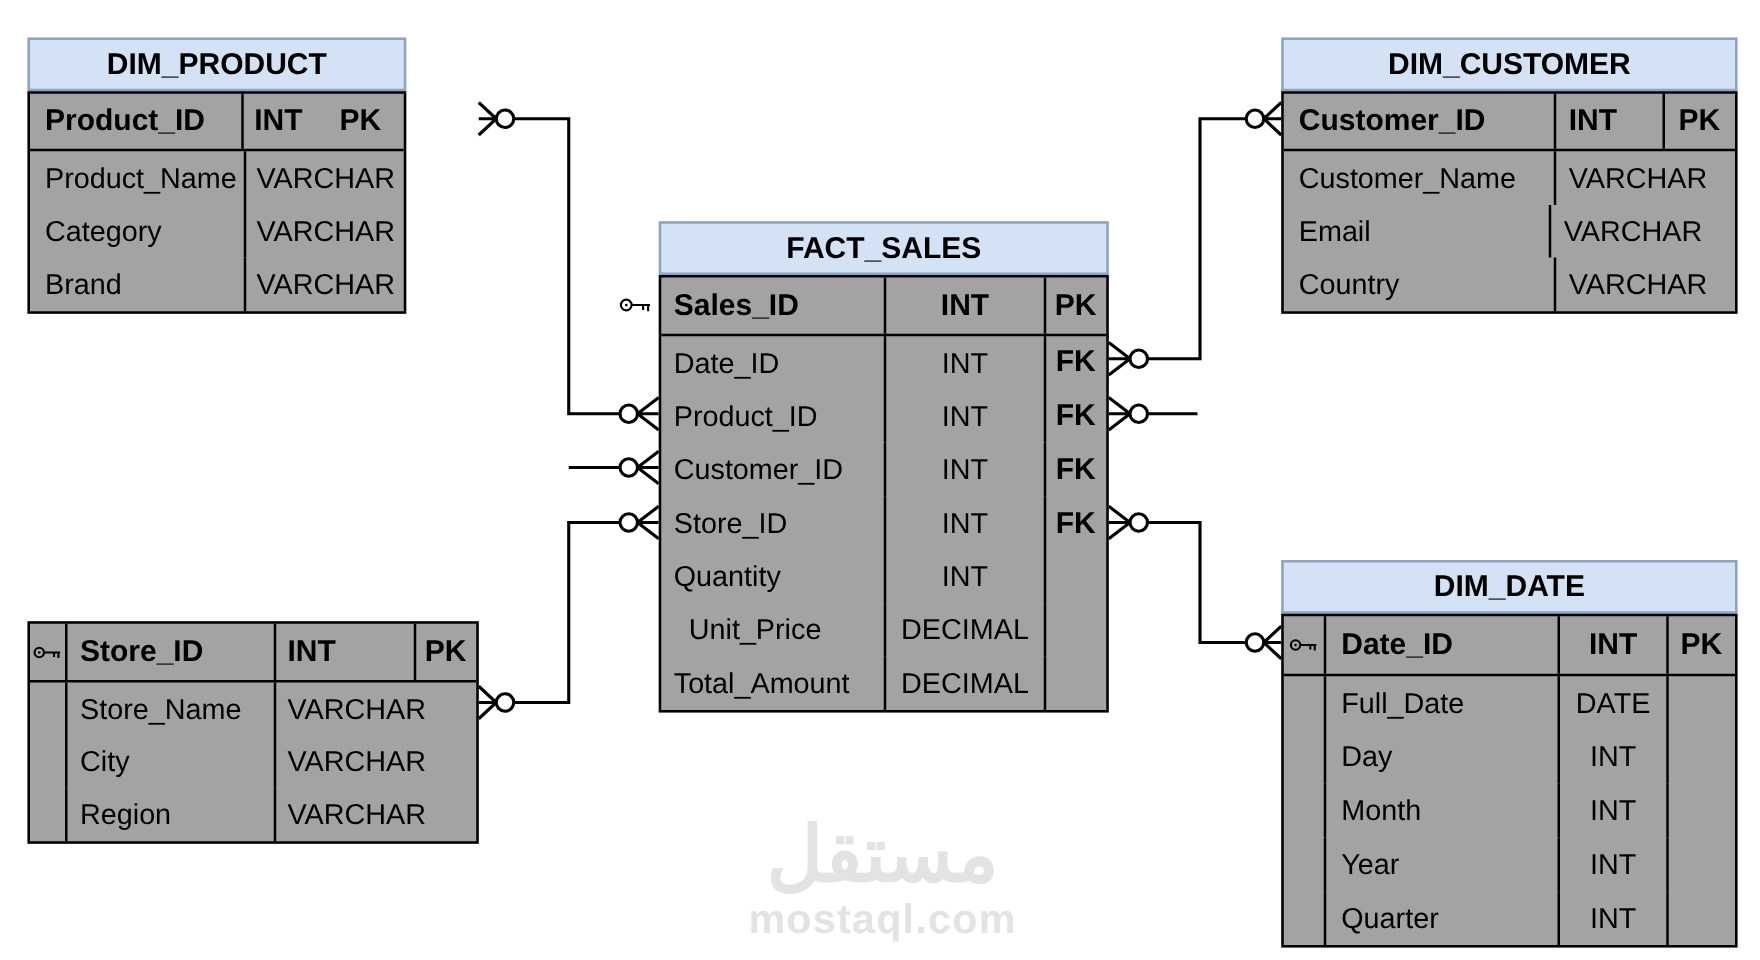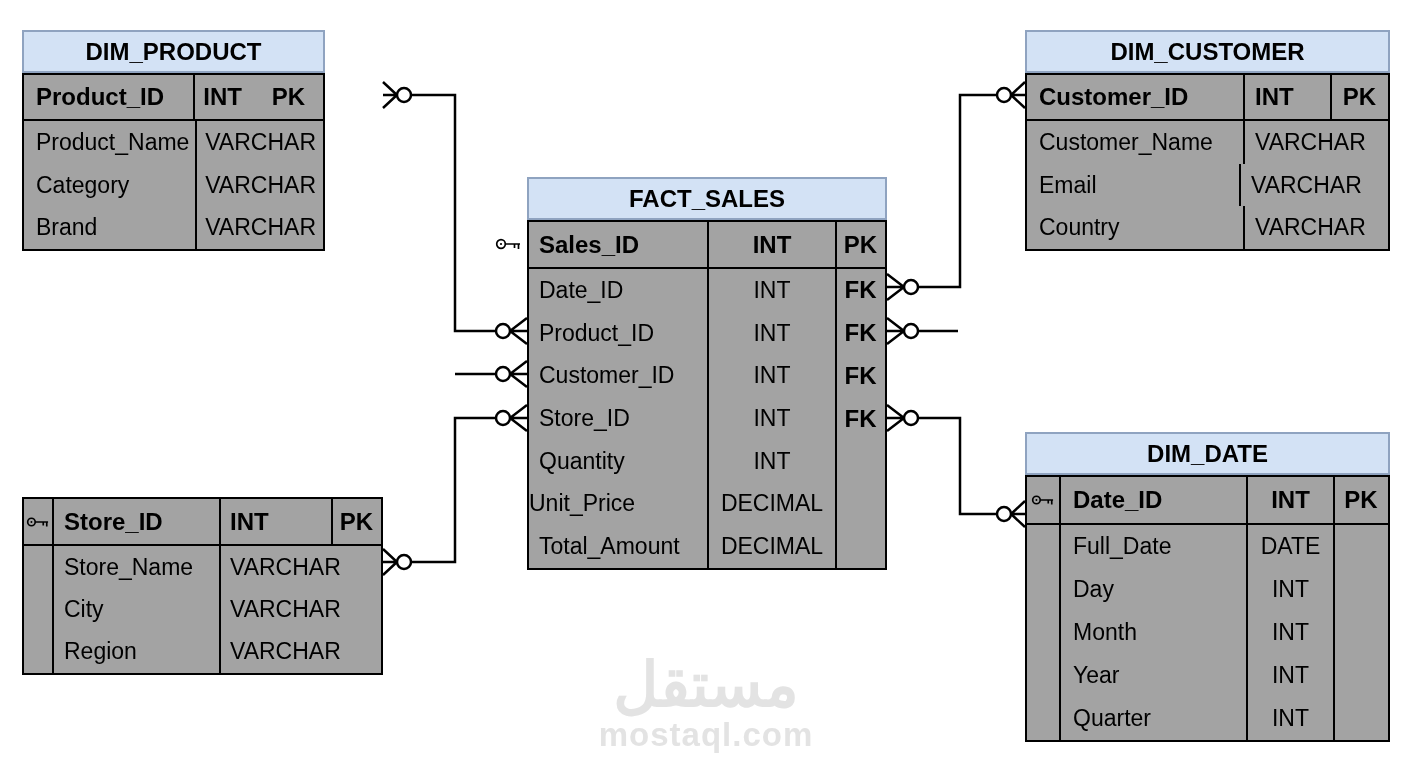--- a/index.html
+++ b/index.html
@@ -171,21 +171,21 @@
       <div class="c" style="width:178px; padding-left:10px;">Store_ID</div>
       <div class="c bl ctr" style="width:128px;">INT</div>
       <div class="c bl ctr b" style="width:49px; font-size:24px;">FK</div>
     </div>
     <div class="r">
       <div class="c" style="width:178px; padding-left:10px;">Quantity</div>
       <div class="c bl ctr" style="width:128px;">INT</div>
       <div class="c bl" style="width:49px;"></div>
     </div>
     <div class="r">
-      <div class="c" style="width:178px; padding-left:0;">Unit_Price</div>
+      <div class="c" style="width:178px; padding-left:22px;">Unit_Price</div>
       <div class="c bl ctr" style="width:128px;">DECIMAL</div>
       <div class="c bl" style="width:49px;"></div>
     </div>
     <div class="r">
       <div class="c" style="width:178px; padding-left:10px;">Total_Amount</div>
       <div class="c bl ctr" style="width:128px;">DECIMAL</div>
       <div class="c bl" style="width:49px;"></div>
     </div>
   </div>
 </div>
@@ -215,21 +215,21 @@
       <div class="c bl" style="width:161px; padding-left:9px;">VARCHAR</div>
     </div>
     <div class="r">
       <div class="c" style="width:28px;"></div>
       <div class="c bl" style="width:167px; padding-left:10px;">Region</div>
       <div class="c bl" style="width:161px; padding-left:9px;">VARCHAR</div>
     </div>
   </div>
 </div>
 
-<div class="tbl" style="left:1025px; top:432px; width:365px;">
+<div class="tbl" style="left:1025px; top:448px; width:365px;">
   <div class="th">DIM_DATE</div>
   <div class="tb" style="height:267px;">
     <div class="r pk" style="height:46px;">
       <div class="c keyc" style="width:32px;">
         <svg width="24" height="14" viewBox="0 0 27 16">
           <circle cx="6" cy="8" r="4.3" fill="none" stroke="#000" stroke-width="1.9"></circle>
           <circle cx="6" cy="8" r="1.1" fill="#000"></circle>
           <path d="M10.3 8 H25 M19.5 8 V12 M23.5 8 V13" fill="none" stroke="#000" stroke-width="1.9"></path>
         </svg>
       </div>

